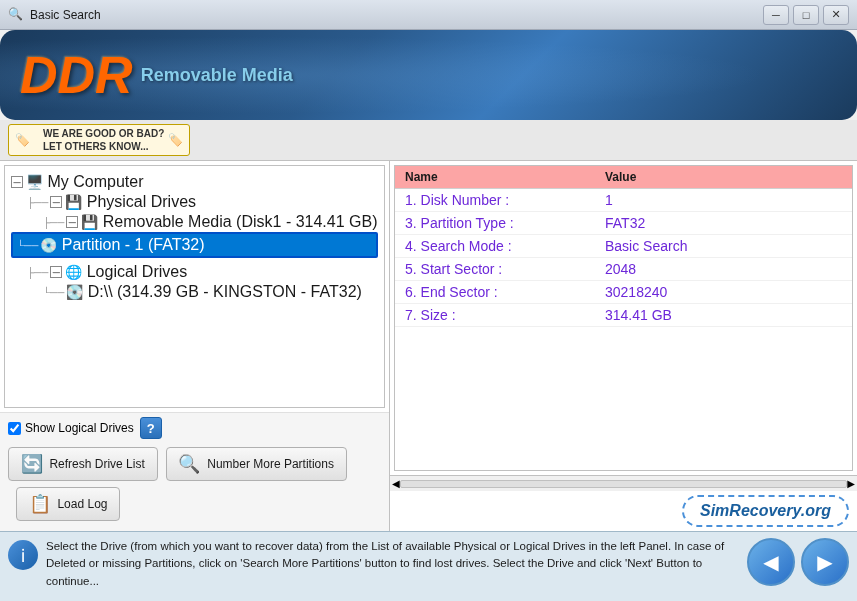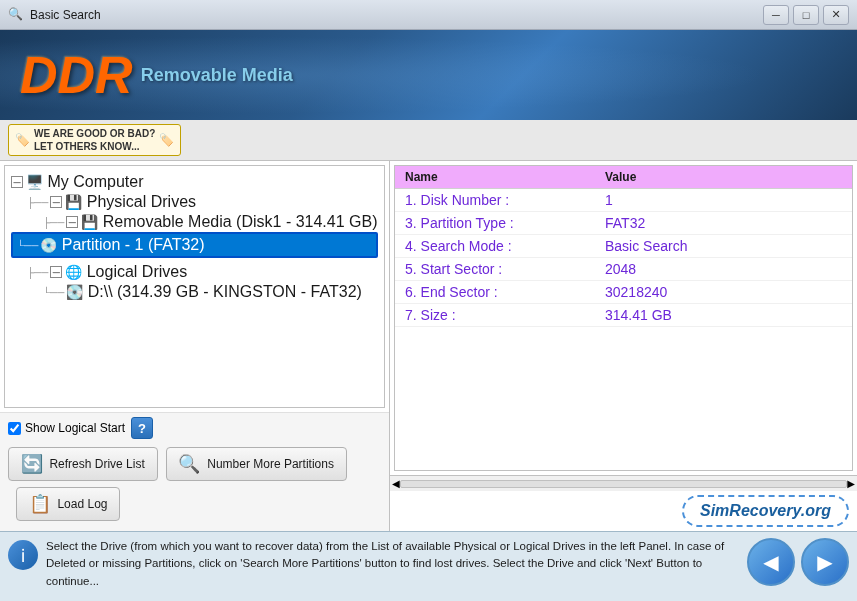--- a/index.html
+++ b/index.html
@@ -59,20 +59,21 @@
     
     .header-banner {
       background: linear-gradient(135deg, #1a3a5c 0%, #2a5a8c 40%, #3a7abc 60%, #1a3a5c 100%);
       height: 90px;
       display: flex;
       align-items: center;
       padding: 0 20px;
       flex-shrink: 0;
       position: relative;
       overflow: hidden;
+      border-radius: 15px;
     }
     .header-banner::before {
       content: '';
       position: absolute;
       top: 0; left: 0; right: 0; bottom: 0;
       background: radial-gradient(ellipse at 30% 50%, rgba(100,160,220,0.3) 0%, transparent 60%);
     }
     .header-ddr {
       font-size: 52px;
       font-weight: bold;
@@ -110,20 +111,21 @@
       border-radius: 3px;
       padding: 2px 6px;
       cursor: pointer;
       gap: 4px;
     }
     .feedback-link-text {
       font-size: 10px;
       font-weight: bold;
       color: #333;
       line-height: 1.3;
+      margin-left: 9px;
     }
 
     
     .main-content {
       display: flex;
       flex: 1;
       overflow: hidden;
       flex-direction: column;
     }
     .panels {
@@ -254,21 +256,21 @@
       flex-direction: column;
       background: white;
       overflow: hidden;
     }
     .properties-table {
       width: 100%;
       border-collapse: collapse;
       flex: 1;
     }
     .properties-table th {
-      background: #f0abfc;
+      background: #fca5a5;
       text-align: left;
       padding: 4px 10px;
       font-size: 12px;
       font-weight: bold;
       border-bottom: 1px solid #d0d0d0;
       color: #1a1a1a;
     }
     .properties-table td {
       padding: 3px 10px;
       font-size: 14px;
@@ -453,21 +455,21 @@
           <span class="tree-icon">💽</span>
           <span class="tree-label">D:\\ (314.39 GB - KINGSTON - FAT32)</span>
         </div>
 
       </div>
 
       <div class="left-panel-bottom">
         <div class="show-logical-row">
           <label class="checkbox-label">
             <input type="checkbox" checked="" style="">
-            <span>Show Logical Start</span>
+            <span>Show Logical Drives</span>
           </label>
           <div class="help-btn">?</div>
         </div>
         <div class="bottom-buttons">
           <button class="action-btn">
             <span class="btn-icon">🔄</span>
             <span>Refresh Drive List</span>
           </button>
           <button class="action-btn">
             <span class="btn-icon">🔍</span>

